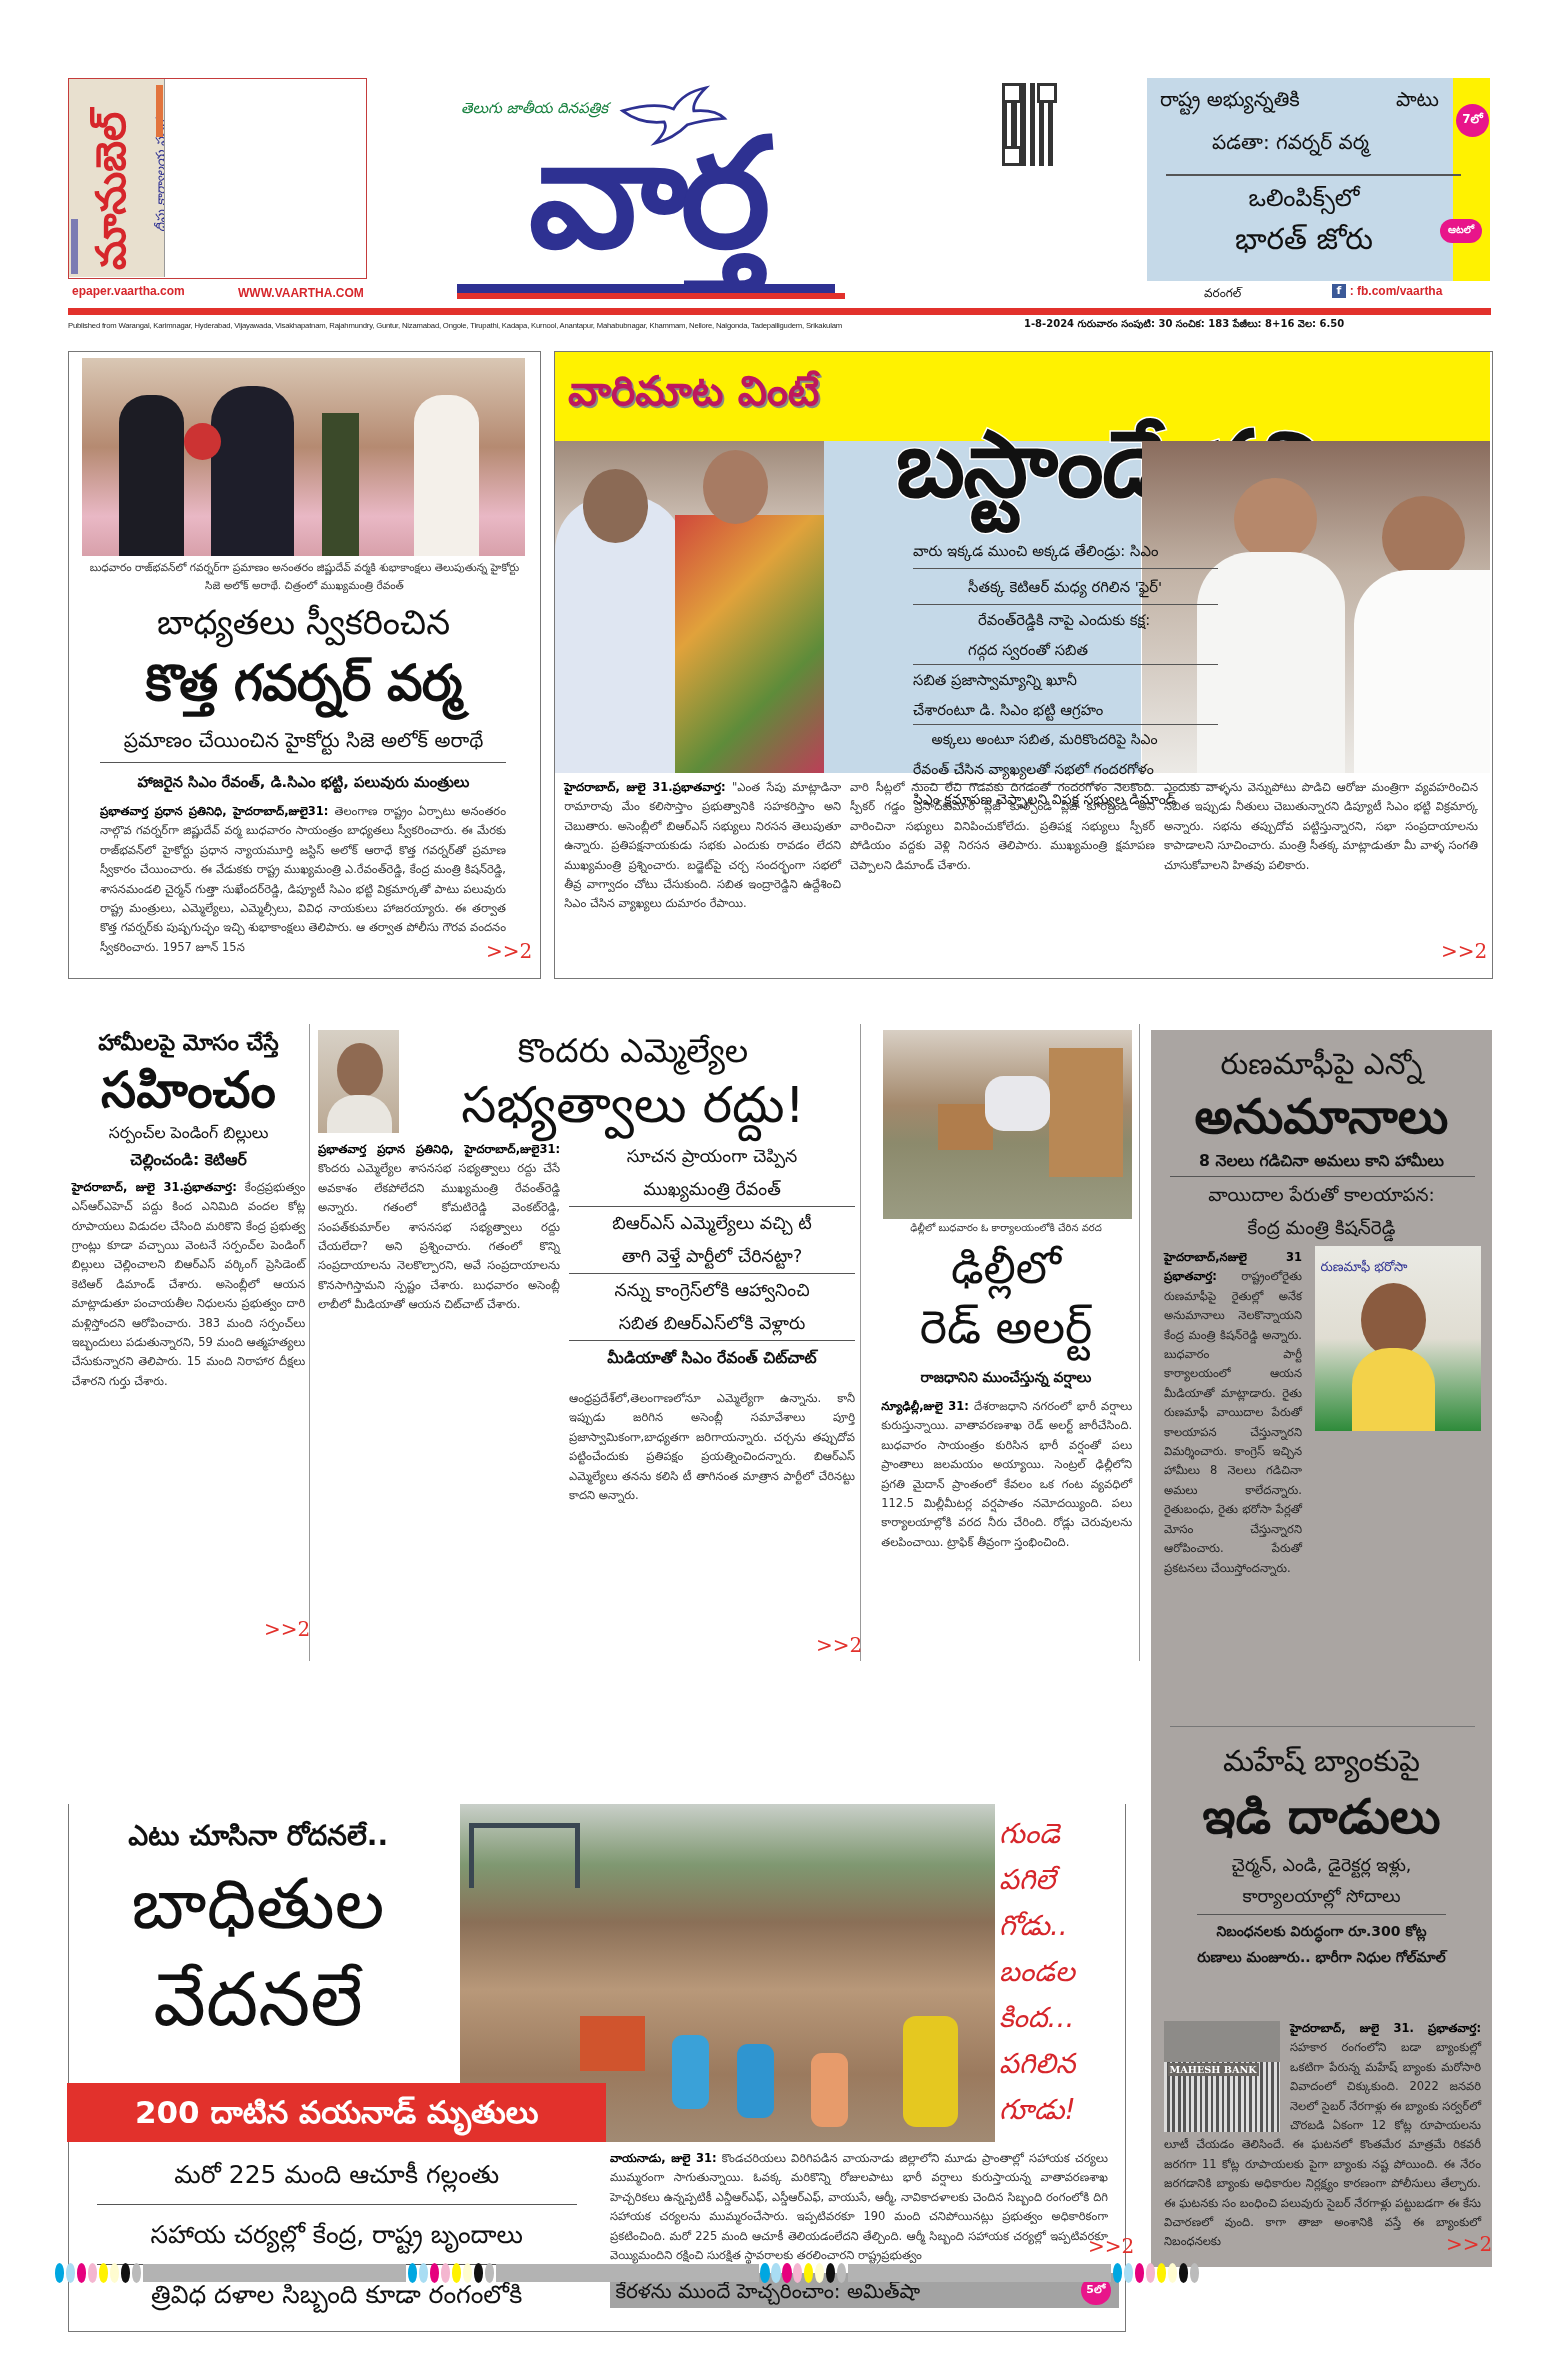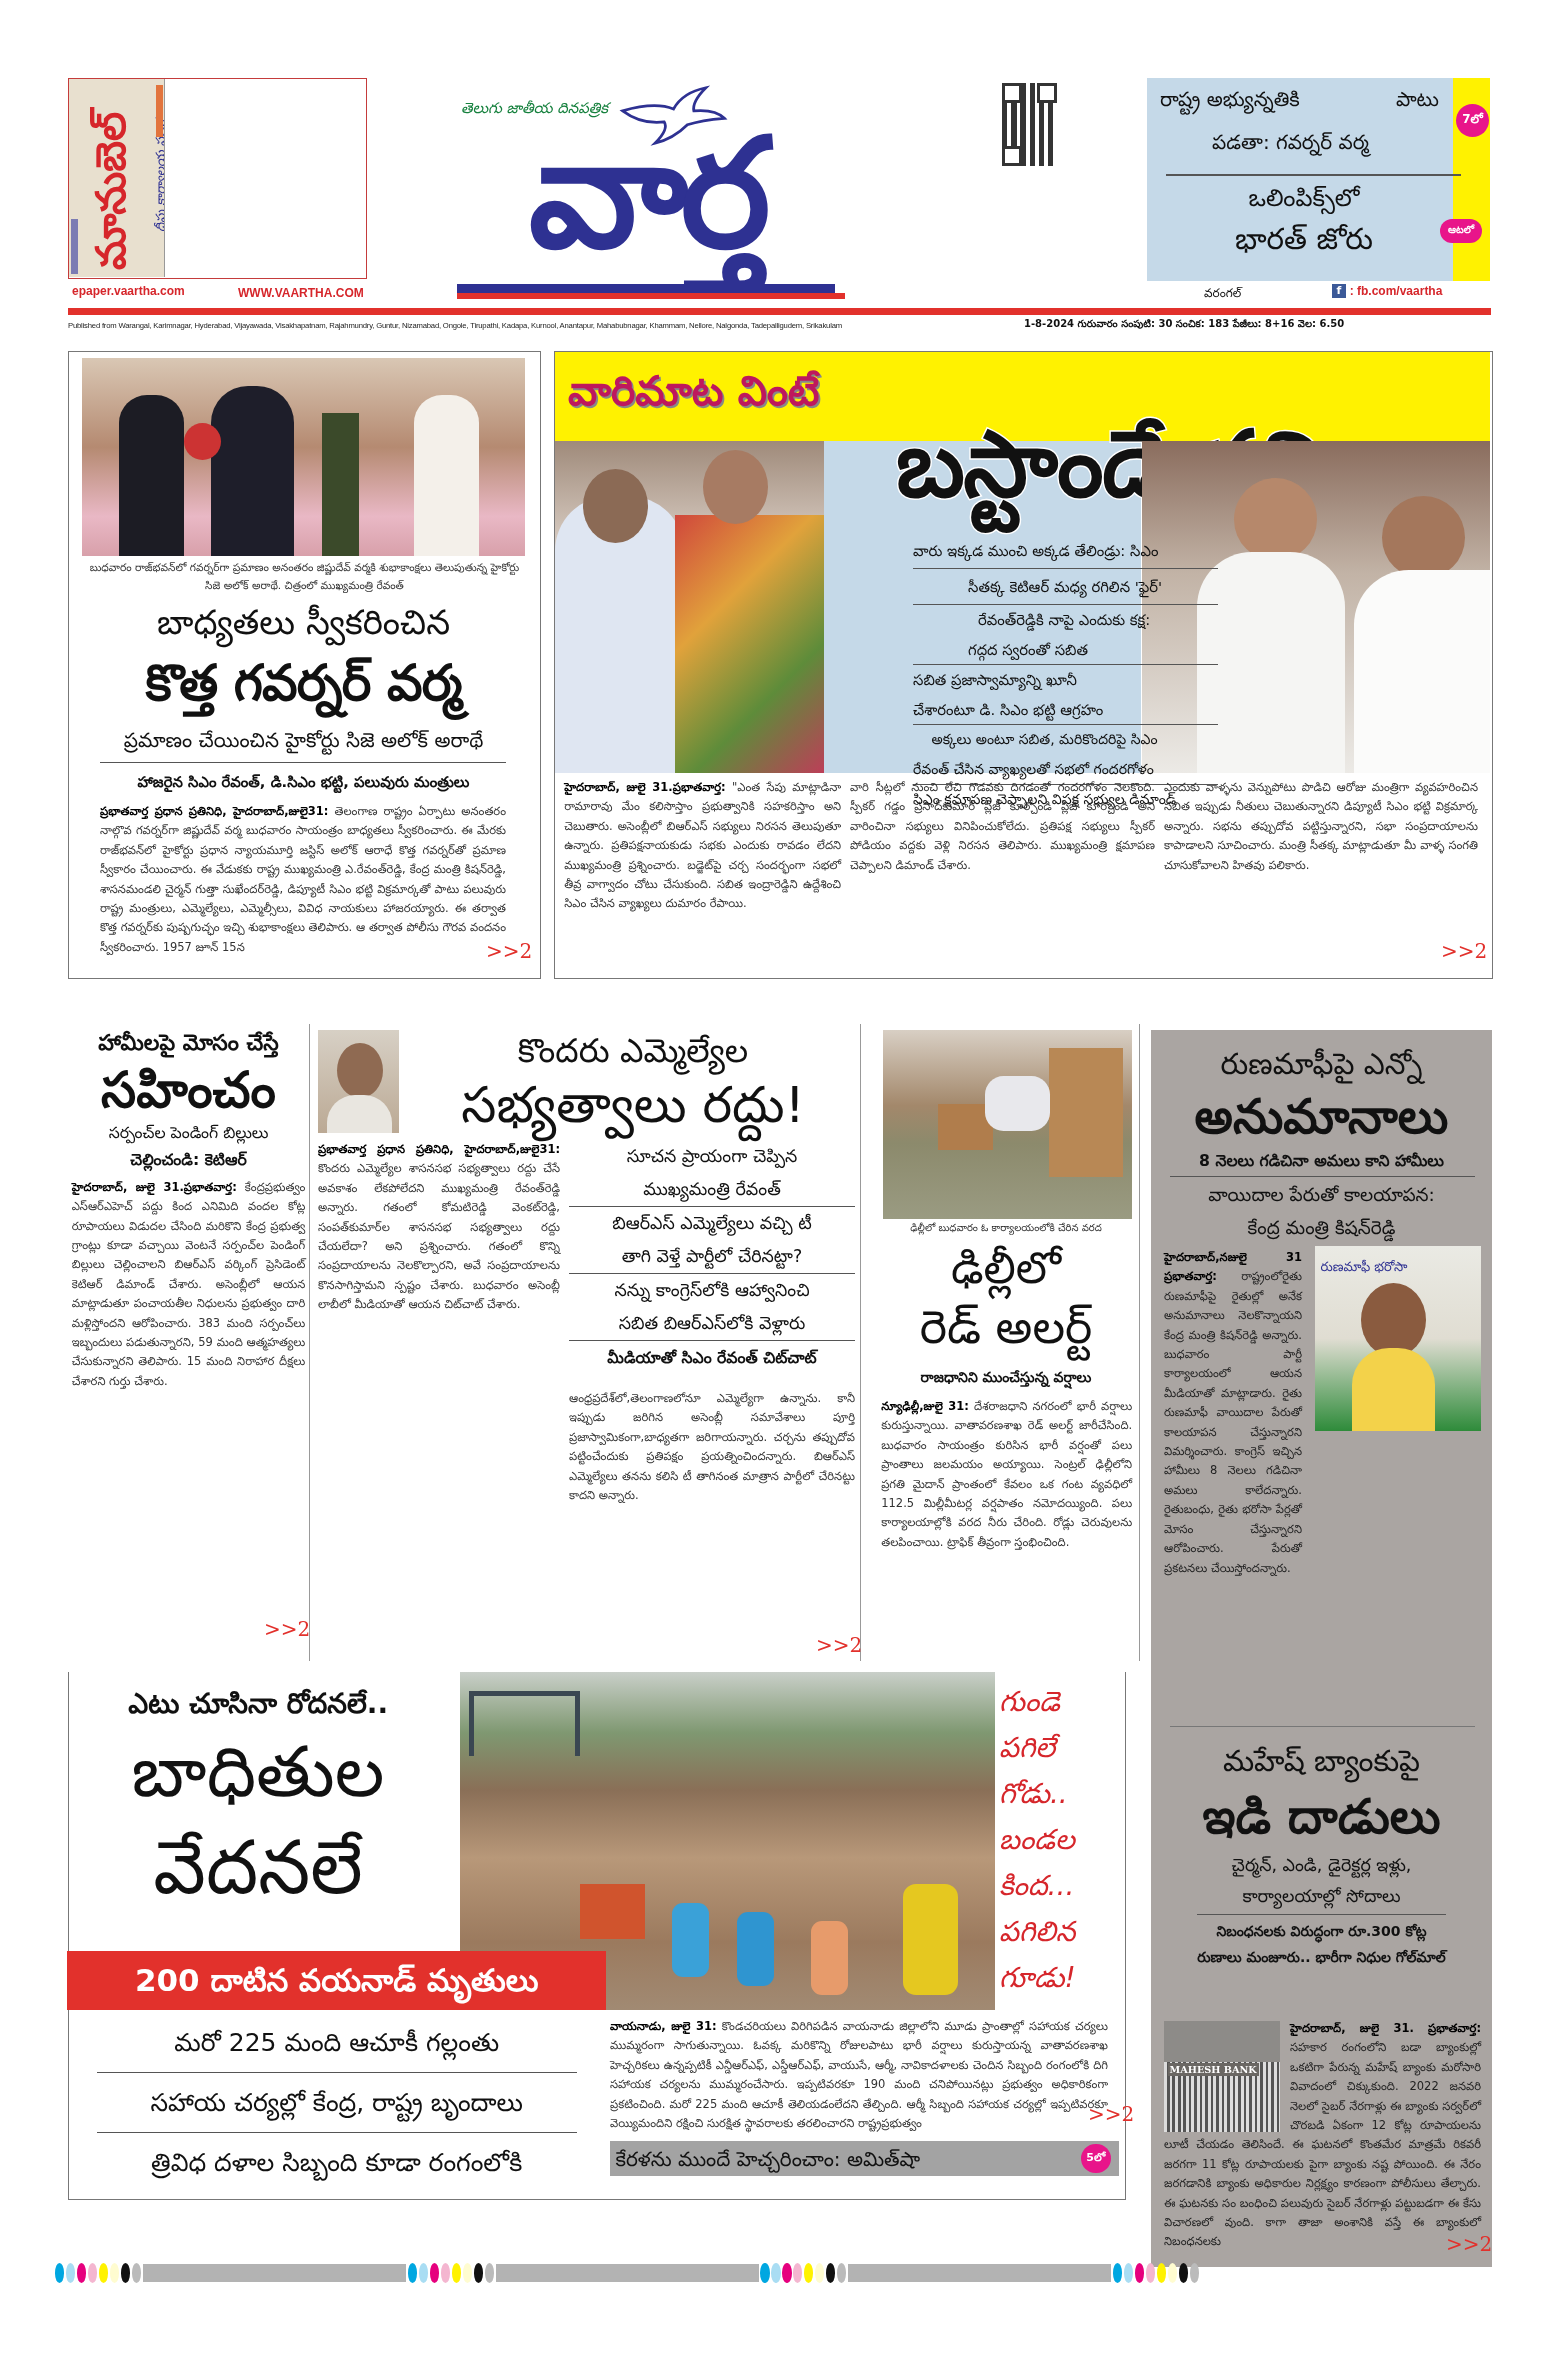--- a/index.html
+++ b/index.html
@@ -216,21 +216,21 @@
     <div class="abs" style="left:3.7px;top:42px;font-size:9.7px;font-family:'DejaVu Serif',serif;color:#fff;background:#6a6763;padding:0.9px 1.8px;font-weight:bold">MAHESH BANK</div>
   </div>
   <div class="abs body-text" style="left:13px;top:989px;width:317px;color:#222">
     <div style="float:left;width:126px;height:116px"></div>
     <span class="dl">హైదరాబాద్, జులై 31. ప్రభాతవార్త:</span>
     <span>సహకార రంగంలోని బడా బ్యాంకుల్లో ఒకటిగా పేరున్న మహేష్ బ్యాంకు మరోసారి వివాదంలో చిక్కుకుంది. 2022 జనవరి నెలలో సైబర్ నేరగాళ్లు ఈ బ్యాంకు సర్వర్‌లో చొరబడి ఏకంగా 12 కోట్ల రూపాయలను లూటీ చేయడం తెలిసిందే. ఈ ఘటనలో కొంతమేర మాత్రమే రికవరీ జరగగా 11 కోట్ల రూపాయలకు పైగా బ్యాంకు నష్ట పోయింది. ఈ నేరం జరగడానికి బ్యాంకు అధికారుల నిర్లక్ష్యం కారణంగా పోలీసులు తేల్చారు. ఈ ఘటనకు సం బంధించి పలువురు సైబర్ నేరగాళ్లు పట్టుబడగా ఈ కేసు విచారణలో వుంది. కాగా తాజా అంశానికి వస్తే ఈ బ్యాంకులో నిబంధనలకు</span>
   </div>
   <div class="more" style="left:295px;top:1202px">&gt;&gt;2</div>
 </div>
 
-<div class="abs" style="left:68px;top:1672px;width:1058px;height:528px;border-left:1.8px solid #777;border-bottom:1.8px solid #777;border-right:1.8px solid #777">
+<div class="abs" style="left:68px;top:1804px;width:1058px;height:528px;border-left:1.8px solid #777;border-bottom:1.8px solid #777;border-right:1.8px solid #777">
   <div class="abs center" style="left:9.2px;top:11px;width:360px;font-size:28px;font-weight:bold;line-height:42px">ఎటు చూసినా రోదనలే..</div>
   <div class="abs center" style="left:0;top:54px;width:378px;font-size:70px;line-height:92px">బాధితుల</div>
   <div class="abs center" style="left:0;top:144px;width:378px;font-size:74px;line-height:102px">వేదనలే</div>
   <div class="photo" style="left:391px;top:0;width:535px;height:338px;background:linear-gradient(180deg,#c9cfc9 0%,#7f9871 18%,#8a6f57 35%,#b89879 55%,#9b7a5e 80%,#a18a73 100%)">
     <div class="abs" style="left:9.2px;top:18.5px;width:111px;height:65px;border:5.5px solid #3a4752;border-bottom:none"></div>
     <div class="abs" style="left:120px;top:212px;width:65px;height:55px;background:#d0542d"></div>
     <div class="abs" style="left:212px;top:231px;width:37px;height:74px;background:#3aa1d8;border-radius:11px"></div>
     <div class="abs" style="left:277px;top:240px;width:37px;height:74px;background:#2f95d0;border-radius:11px"></div>
     <div class="abs" style="left:351px;top:249px;width:37px;height:74px;background:#e79b6b;border-radius:11px"></div>
     <div class="abs" style="left:443px;top:212px;width:55px;height:111px;background:#e5c820;border-radius:13px"></div>

